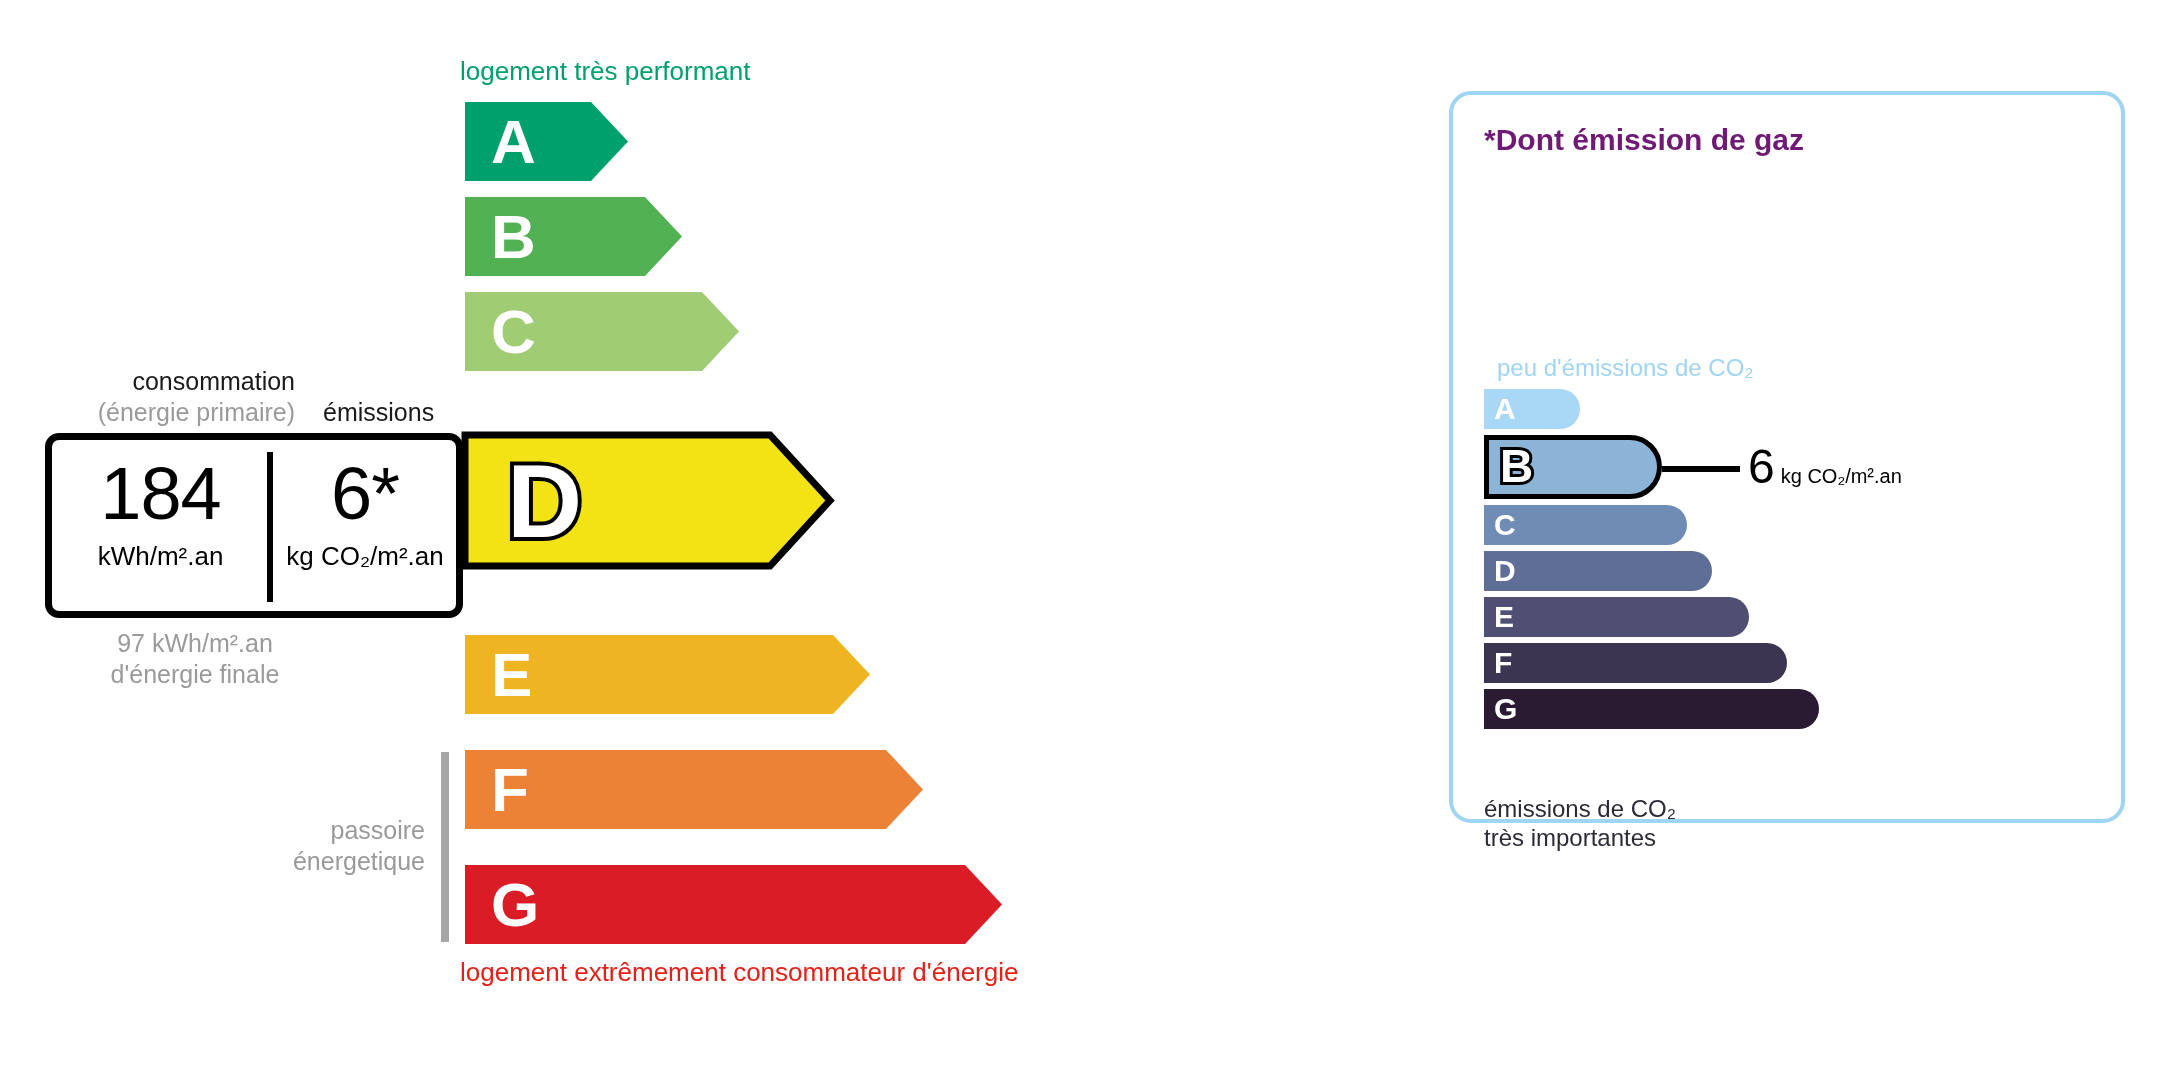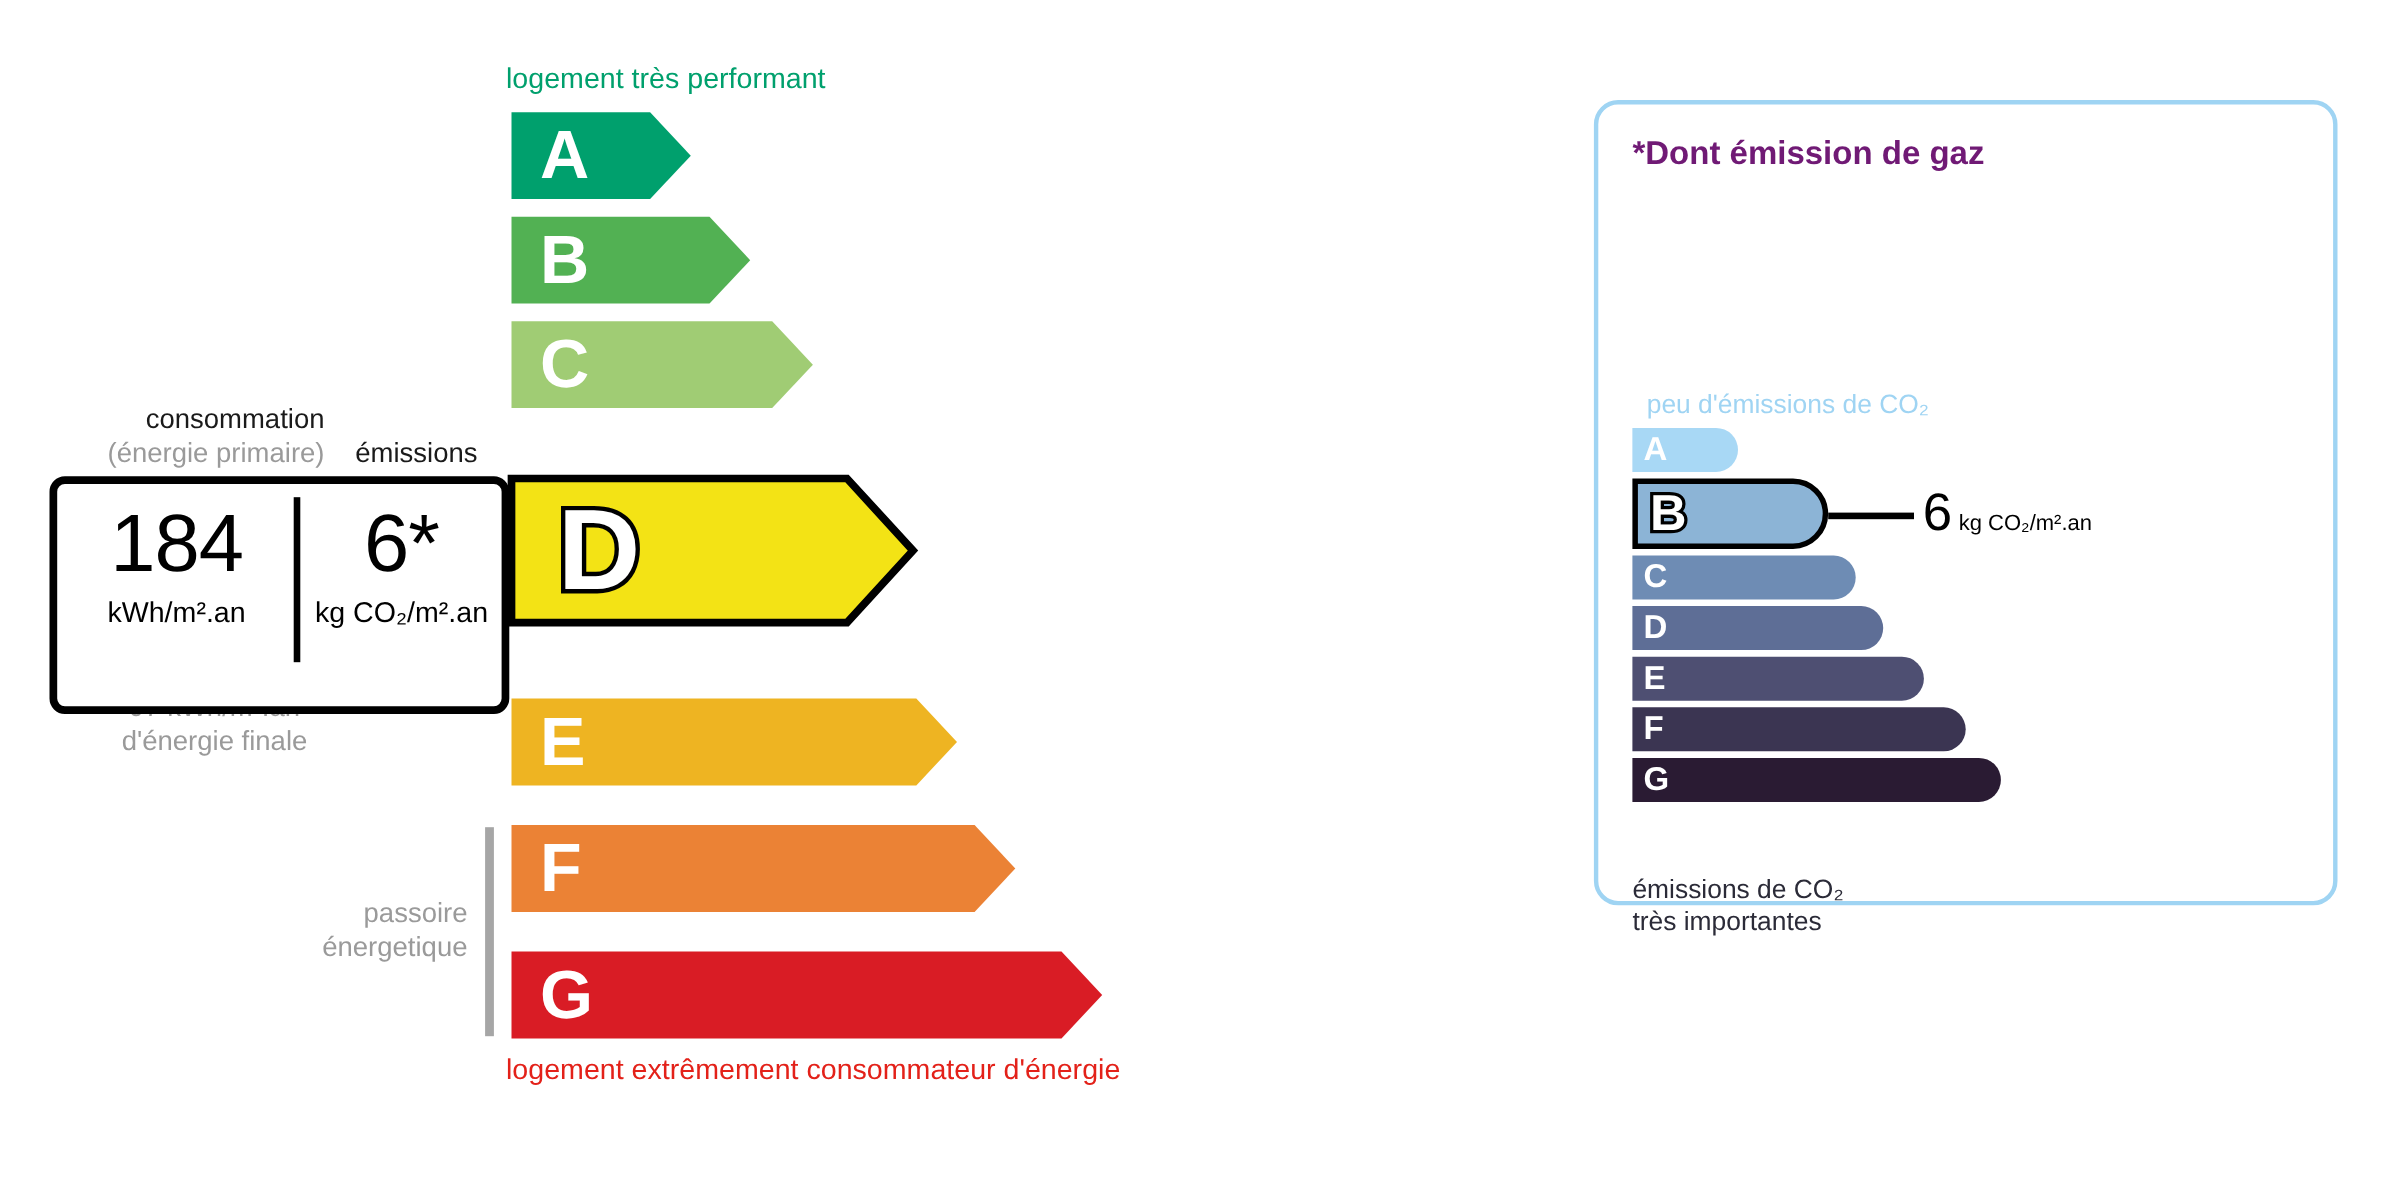--- a/index.html
+++ b/index.html
@@ -43,21 +43,21 @@
   }
   .hdr-conso .sub { color: #9a9a9a; }
   .hdr-emis {
     position: absolute; left: 283px; top: 32px;
     font-size: 25px; color: #1a1a1a; white-space: nowrap;
   }
 
   .value-box {
     position: absolute;
     left: 45px; top: 433px;
-    width: 418px; height: 216px;
+    width: 418px; height: 185px;
     border: 7px solid #000000;
     border-radius: 14px;
     background: #ffffff;
     z-index: 5;
   }
   .vb-divider {
     position: absolute;
     left: 215px; top: 12px;
     width: 6px; height: 150px;
     background: #000000;

